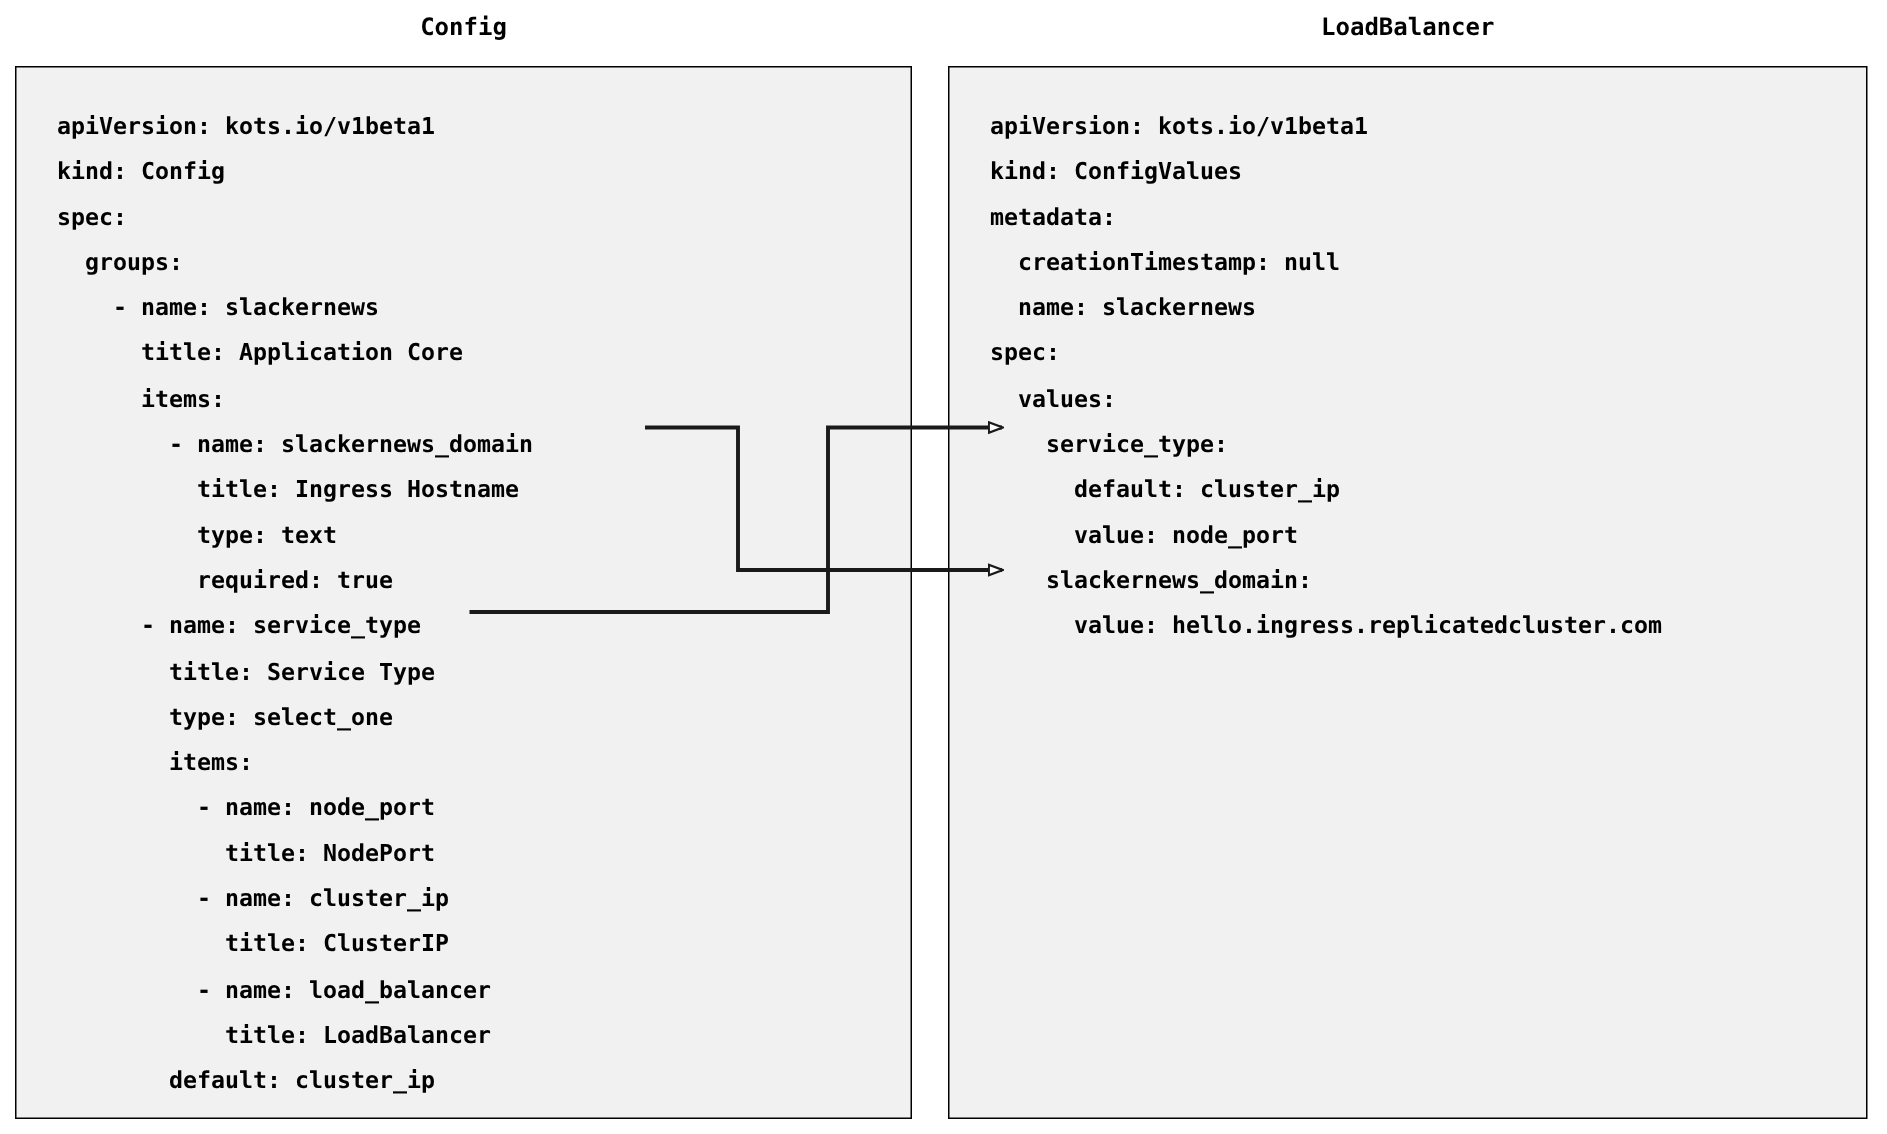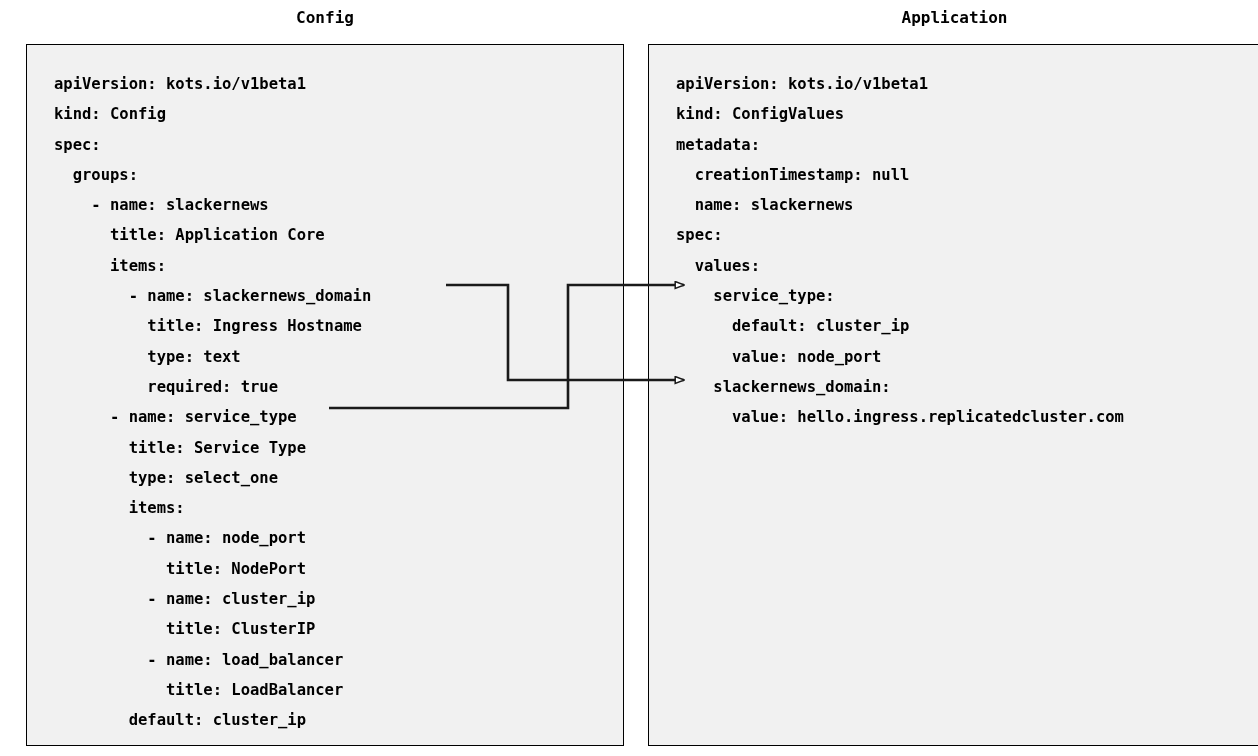--- a/index.html
+++ b/index.html
@@ -11,21 +11,21 @@
   body {
     width: 1258px;
     height: 756px;
     position: relative;
     overflow: hidden;
     font-family: "DejaVu Sans Mono", "Liberation Mono", monospace;
   }
 
   #stage {
     position: absolute;
-    left: 16px;
+    left: 0;
     top: 0;
     width: 1081px;
     height: 756px;
   }
 
   .panel-title {
     position: absolute;
     font-family: "DejaVu Sans Mono", "Liberation Mono", monospace;
     font-weight: bold;
     font-size: 16px;
@@ -99,21 +99,21 @@
     pointer-events: none;
   }
 </style>
 </head>
 <body>
 
 <div id="stage">
 
   <div class="panel-title" id="title-config">Config</div>
 
-  <div class="panel-title" id="title-configvalues">Application</div>
+  <div class="panel-title" id="title-configvalues">LoadBalancer</div>
 
   <div class="yaml-panel" id="panel-config">
     <pre class="yaml-body" id="config-body"><span class="yaml-line">apiVersion: kots.io/v1beta1</span><span class="yaml-line">kind: Config</span><span class="yaml-line">spec:</span><span class="yaml-line">  groups:</span><span class="yaml-line">    - name: slackernews</span><span class="yaml-line">      title: Application Core</span><span class="yaml-line">      items:</span><span class="yaml-line">        - name: slackernews_domain</span><span class="yaml-line">          title: Ingress Hostname</span><span class="yaml-line">          type: text</span><span class="yaml-line">          required: true</span><span class="yaml-line">      - name: service_type</span><span class="yaml-line">        title: Service Type</span><span class="yaml-line">        type: select_one</span><span class="yaml-line">        items:</span><span class="yaml-line">          - name: node_port</span><span class="yaml-line">            title: NodePort</span><span class="yaml-line">          - name: cluster_ip</span><span class="yaml-line">            title: ClusterIP</span><span class="yaml-line">          - name: load_balancer</span><span class="yaml-line">            title: LoadBalancer</span><span class="yaml-line">        default: cluster_ip</span></pre>
   </div>
 
   <div class="yaml-panel" id="panel-configvalues">
     <pre class="yaml-body" id="configvalues-body"><span class="yaml-line">apiVersion: kots.io/v1beta1</span><span class="yaml-line">kind: ConfigValues</span><span class="yaml-line">metadata:</span><span class="yaml-line">  creationTimestamp: null</span><span class="yaml-line">  name: slackernews</span><span class="yaml-line">spec:</span><span class="yaml-line">  values:</span><span class="yaml-line">    service_type:</span><span class="yaml-line">      default: cluster_ip</span><span class="yaml-line">      value: node_port</span><span class="yaml-line">    slackernews_domain:</span><span class="yaml-line">      value: hello.ingress.replicatedcluster.com</span></pre>
   </div>
 
   <svg id="connectors" viewBox="0 0 1258 756" width="1258" height="756" xmlns="http://www.w3.org/2000/svg">

